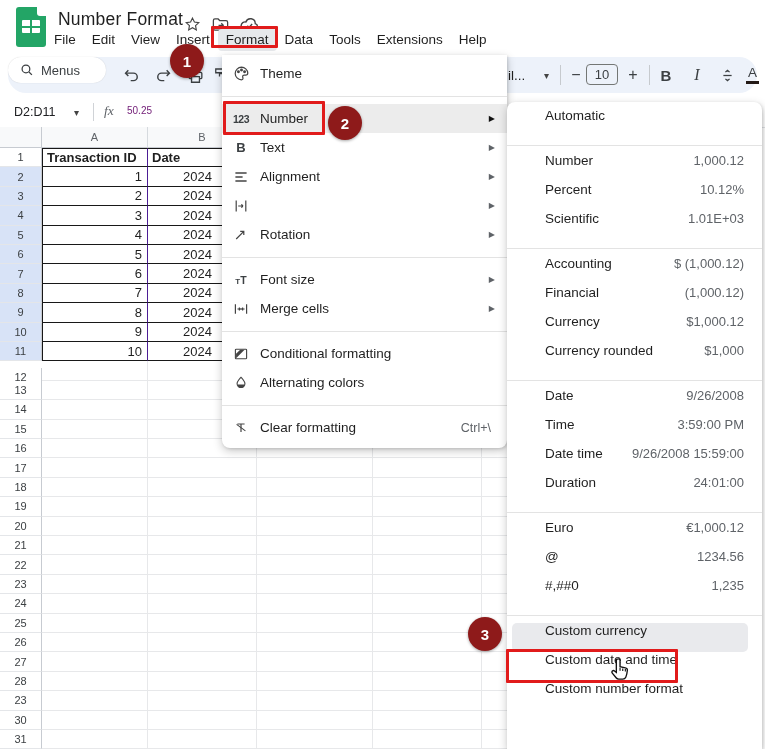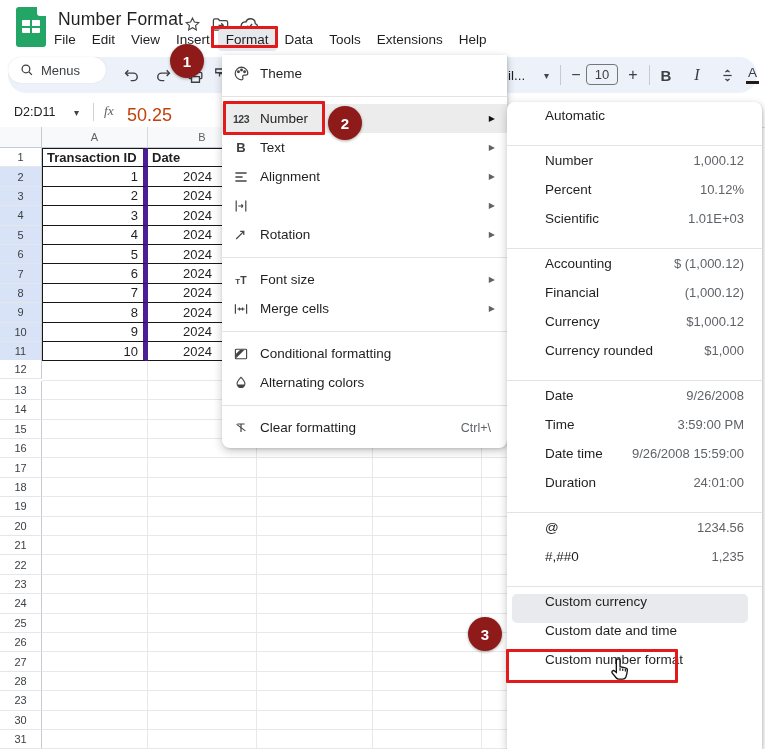--- a/index.html
+++ b/index.html
@@ -38,31 +38,31 @@
   .font-trunc{font-size:13.5px;color:#1f1f1f;}
   .dd-caret{font-size:10px;color:#444;}
   .size-box{left:578px;top:7px;width:32px;height:21px;border:1.5px solid #747775;border-radius:4px;font-size:13px;box-sizing:border-box;background:transparent;}
   .tb-bold{font-weight:bold;font-size:15px;}
   .tb-italic{font-family:"Liberation Serif","DejaVu Serif",serif;font-style:italic;font-size:16px;}
   .tb-color{font-size:13.5px;font-weight:500;border-bottom:3.5px solid #241a16;line-height:15px;padding:0 2px;}
   
   .formula-bar{left:0;top:97px;width:765px;height:30px;background:#fff;border-bottom:1px solid #e0e2e5;}
   .name-box{left:14px;top:0;height:30px;line-height:30px;font-size:12.5px;color:#202124;}
   .fx{font-family:"Liberation Serif","DejaVu Serif",serif;font-style:italic;font-size:13.5px;color:#5f6368;}
-  .cell-preview{font-size:18px;color:#c2410c;}
+  .cell-preview{font-size:10px;color:#701a75;}
   
   .corner-box{left:0;top:127px;width:42px;height:21px;background:#f8f9fa;border-right:1px solid #c7cbd1;border-bottom:1px solid #c7cbd1;box-sizing:border-box;}
   .col-h{top:127px;height:21px;background:#f8f9fa;border-right:1px solid #d6dade;border-bottom:1px solid #c7cbd1;box-sizing:border-box;
          display:flex;align-items:center;justify-content:center;font-size:11px;color:#5f6368;}
   .row-h{left:0;width:42px;background:#fff;border-right:1px solid #c7cbd1;border-bottom:1px solid #e4e6e9;box-sizing:border-box;
          display:flex;align-items:center;justify-content:center;font-size:11px;font-weight:500;color:#3c4043;}
   .row-h.sel{background:var(--selected-row-header);}
   .cell{box-sizing:border-box;border-right:1px solid #e7e8ea;border-bottom:1px solid #e7e8ea;background:transparent;
         font-size:13px;display:flex;align-items:center;overflow:hidden;white-space:nowrap;}
-  .cell.tbl{border-right:5px solid #4c1d95;border-bottom:1px solid #181818;}
+  .cell.tbl{border-right:1px solid #4c1d95;border-bottom:1px solid #181818;}
   .cell.tbl.first-col{border-left:1px solid #181818;}
   .cell.tbl.first-row{border-top:1px solid #181818;}
   .cell.hdr{font-weight:bold;padding-left:4px;}
   .cell.num{justify-content:flex-end;padding-right:5px;}
   .cell.date{padding-left:35px;}
   
   .menu-panel{background:#fff;box-shadow:0 3px 10px rgba(0,0,0,.22),1px 1px 3px rgba(0,0,0,.12);box-sizing:border-box;}
   .format-menu{left:222px;top:55px;width:285px;border-radius:0 0 8px 8px;padding:4px 0 6px 0;z-index:5;}
   .number-menu{left:507px;top:102px;width:255px;height:647px;border-radius:8px 8px 0 0;padding:6px 0 0 0;z-index:6;overflow:hidden;}
   .fm-item{height:29px;display:flex;align-items:center;padding:0 12px 0 10px;position:relative;}
@@ -198,21 +198,21 @@
     <div class="abs row-h sel" style="top: 167.4px; height: 19.4px;">2</div>
     <div class="abs row-h sel" style="top: 186.8px; height: 19.4px;">3</div>
     <div class="abs row-h sel" style="top: 206.2px; height: 19.4px;">4</div>
     <div class="abs row-h sel" style="top: 225.6px; height: 19.4px;">5</div>
     <div class="abs row-h sel" style="top: 245px; height: 19.4px;">6</div>
     <div class="abs row-h sel" style="top: 264.4px; height: 19.4px;">7</div>
     <div class="abs row-h sel" style="top: 283.8px; height: 19.4px;">8</div>
     <div class="abs row-h sel" style="top: 303.2px; height: 19.4px;">9</div>
     <div class="abs row-h sel" style="top: 322.6px; height: 19.4px;">10</div>
     <div class="abs row-h sel" style="top: 342px; height: 19.4px;">11</div>
-    <div class="abs row-h" style="top: 360px; height: 19.4px;">12</div>
+    <div class="abs row-h" style="top: 368px; height: 19.4px;">12</div>
     <div class="abs row-h" style="top: 380.8px; height: 19.4px;">13</div>
     <div class="abs row-h" style="top: 400.2px; height: 19.4px;">14</div>
     <div class="abs row-h" style="top: 419.6px; height: 19.4px;">15</div>
     <div class="abs row-h" style="top: 439px; height: 19.4px;">16</div>
     <div class="abs row-h" style="top: 458.4px; height: 19.4px;">17</div>
     <div class="abs row-h" style="top: 477.8px; height: 19.4px;">18</div>
     <div class="abs row-h" style="top: 497.2px; height: 19.4px;">19</div>
     <div class="abs row-h" style="top: 516.6px; height: 19.4px;">20</div>
     <div class="abs row-h" style="top: 536px; height: 19.4px;">21</div>
     <div class="abs row-h" style="top: 555.4px; height: 19.4px;">22</div>
@@ -529,20 +529,24 @@
     <div class="ns-item">
       <div class="ns-label">Date time</div>
       <div class="ns-example">9/26/2008 15:59:00</div>
     </div>
     <div class="ns-item">
       <div class="ns-label">Duration</div>
       <div class="ns-example">24:01:00</div>
     </div>
     <div class="m-sep"></div>
     <div class="ns-item">
+      <div class="ns-label">Euro</div>
+      <div class="ns-example">€1,000.12</div>
+    </div>
+    <div class="ns-item">
       <div class="ns-label">@</div>
       <div class="ns-example">1234.56</div>
     </div>
     <div class="ns-item">
       <div class="ns-label">#,##0</div>
       <div class="ns-example">1,235</div>
     </div>
     <div class="m-sep"></div>
     <div class="ns-item hl">
       <div class="ns-label">Custom currency</div>

